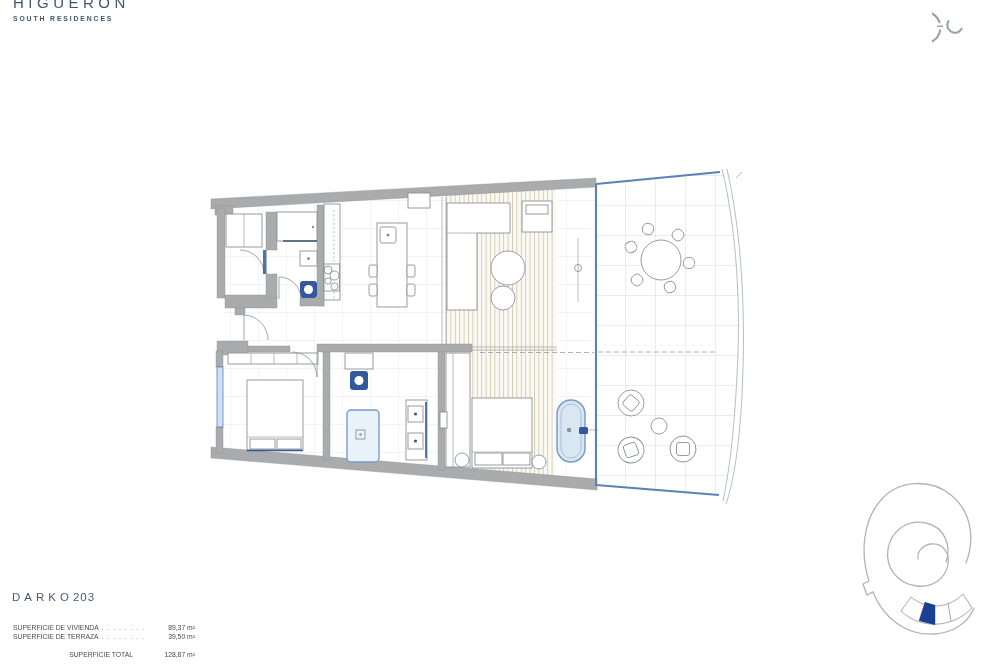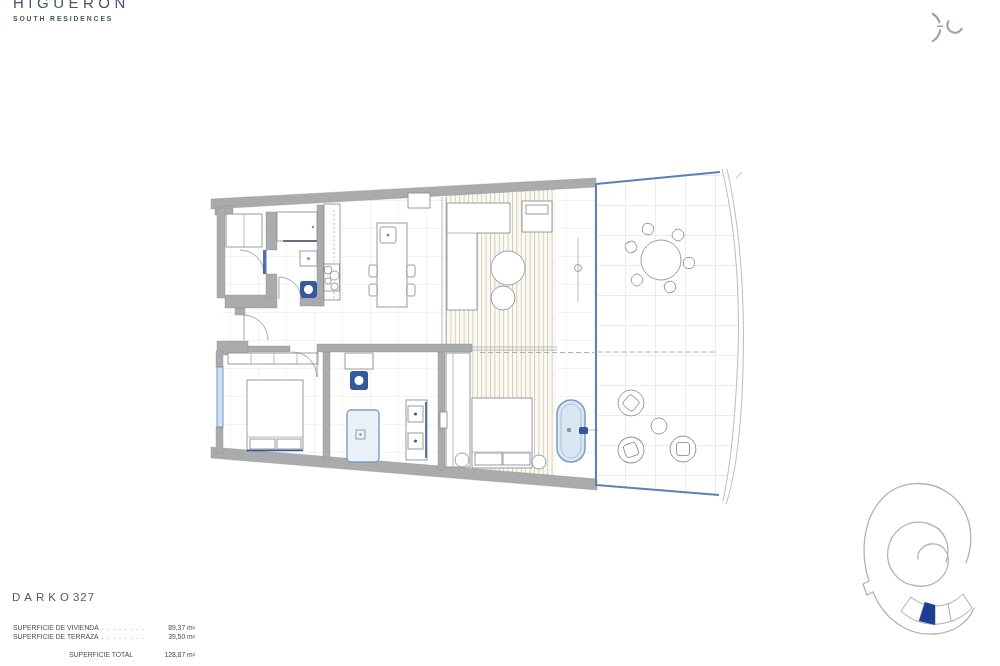--- a/index.html
+++ b/index.html
@@ -283,21 +283,21 @@
     <path class="seg" d="M 901,611 C 921,630 953,628 972,608 L 963,594 C 948,609 927,610 911,597 Z"></path>
     <line class="div" x1="919" y1="621" x2="925" y2="602"></line>
     <line class="div" x1="935" y1="625" x2="935" y2="605"></line>
     <line class="div" x1="951" y1="621" x2="948" y2="603"></line>
     <polygon class="hl" points="925,602 919,621 935,625 935,605"></polygon>
   </svg>
 
   <div class="unit-info">
     <div class="unit-title">
       <span class="unit-model">DARKO</span>
-      <span class="unit-number">327</span>
+      <span class="unit-number">203</span>
     </div>
   </div>
   <div class="surfaces">
     <div class="srow">
       <span class="lbl">SUPERFICIE DE VIVIENDA</span>
       <span class="leader">. . . . . . . . . .</span>
       <span class="val">89,37 m²</span>
     </div>
     <div class="srow">
       <span class="lbl">SUPERFICIE DE TERRAZA</span>

